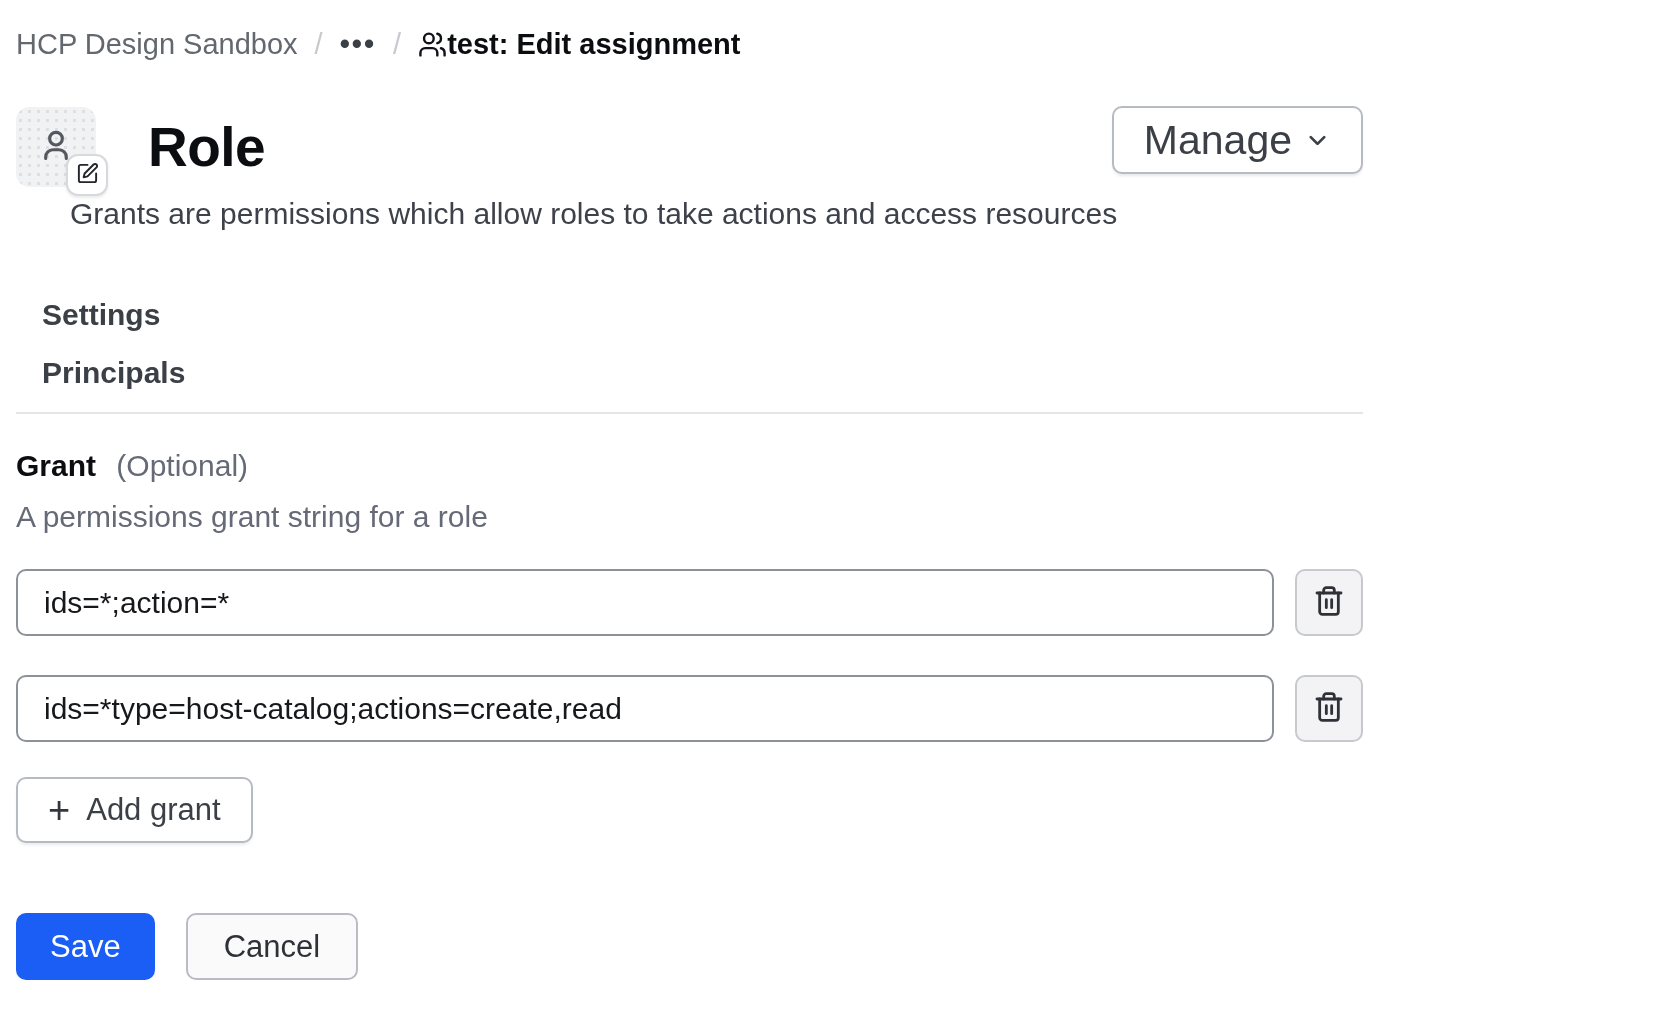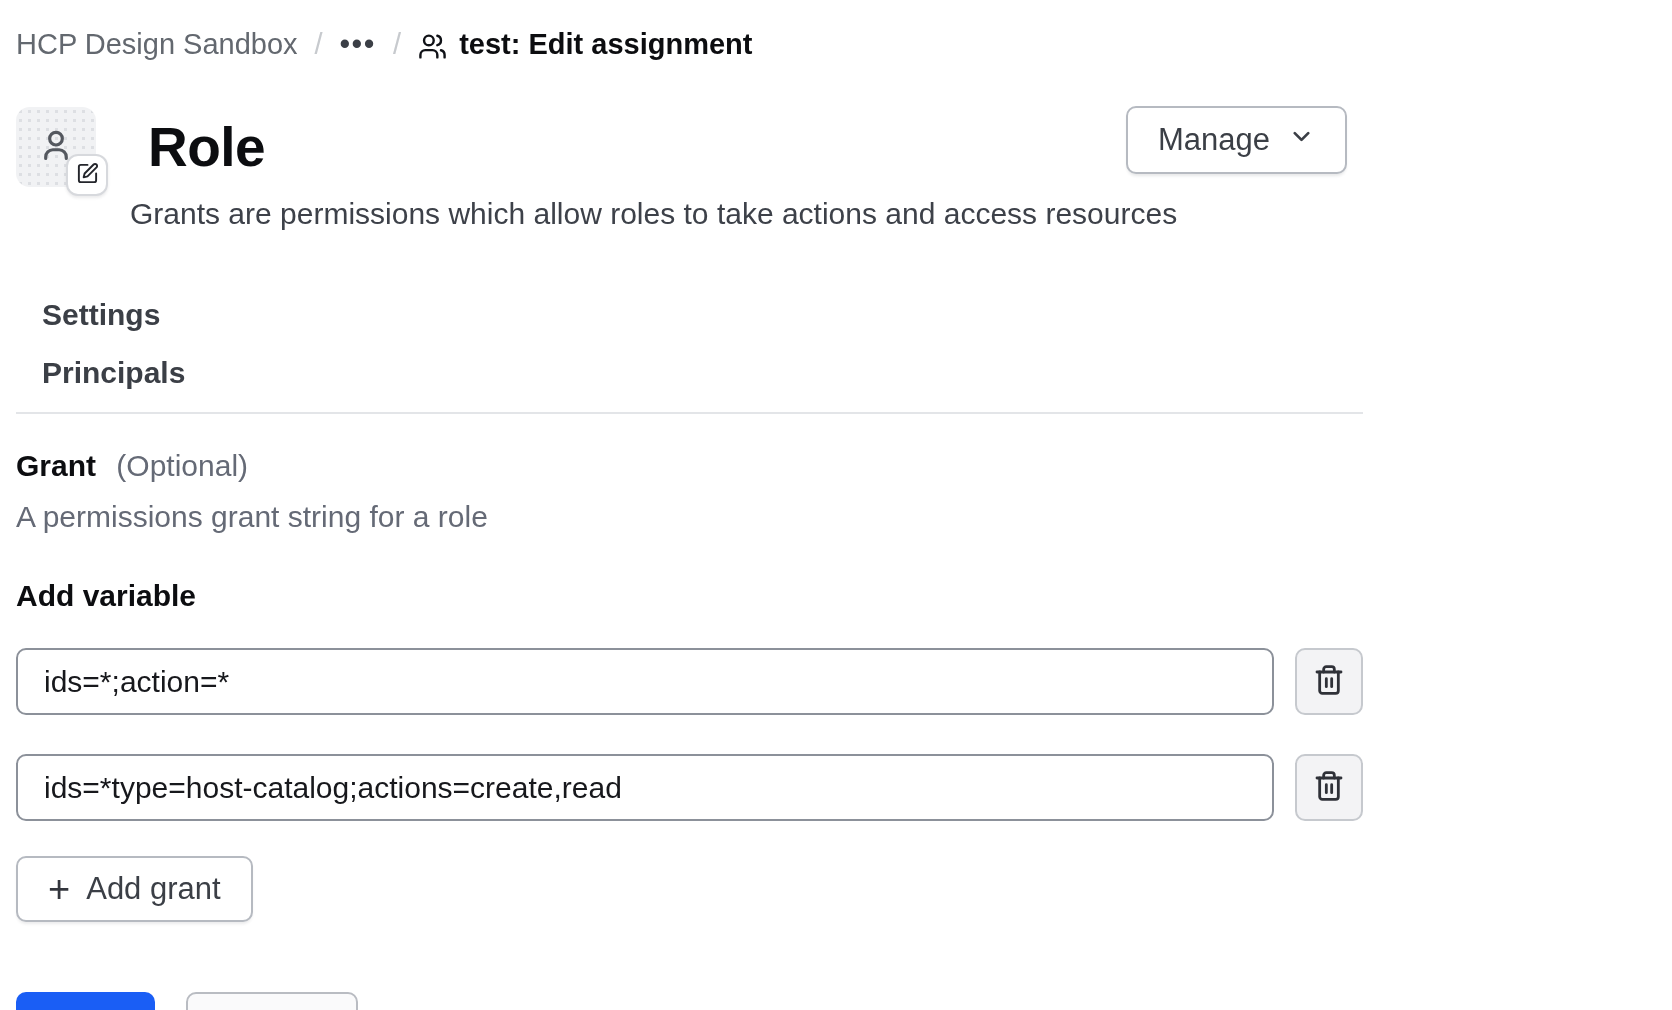--- a/index.html
+++ b/index.html
@@ -6,21 +6,21 @@
   html, body { width: 1672px; height: 1010px; background: #ffffff; overflow: hidden; }
   body { font-family: "Liberation Sans", "DejaVu Sans", sans-serif; color: #101217; }
 
   .page { position: relative; width: 1492px; height: 1010px; padding: 27px 129px 0 16px; }
 
   
   .breadcrumb { display: flex; align-items: center; gap: 17px; font-size: 29px; line-height: 34px; }
   .bc-link { color: #63686f; font-weight: 500; cursor: pointer; }
   .bc-sep { color: #c7cace; font-weight: 400; }
   .bc-ellipsis { color: #3b3f46; font-weight: 700; letter-spacing: 2px; cursor: pointer; }
-  .bc-current { display: inline-flex; align-items: flex-end; gap: 12px; color: #0c0d10; font-weight: 600; }
+  .bc-current { display: inline-flex; align-items: center; gap: 0; color: #0c0d10; font-weight: 600; }
   .bc-current svg { display: block; }
 
   
   .header { position: relative; margin-top: 46px; height: 80px; }
   .header-left { display: flex; align-items: center; height: 80px; }
   .avatar-wrap { position: relative; width: 80px; height: 80px; flex: 0 0 auto; }
   .avatar {
     width: 80px; height: 80px; border-radius: 14px;
     background-color: #f1f2f4;
     background-image: radial-gradient(circle, #dddfe3 1.7px, transparent 1.8px);
@@ -31,28 +31,28 @@
   .edit-badge {
     position: absolute; left: 50px; top: 47px;
     width: 42px; height: 42px; border-radius: 12px;
     background: #ffffff; border: 2px solid #d7d9dd;
     display: flex; align-items: center; justify-content: center;
     color: #23252b; cursor: pointer;
     box-shadow: 0 2px 3px rgba(60,63,70,0.10);
   }
   .page-title { font-size: 55px; line-height: 62px; font-weight: 700; color: #0c0d10; margin-left: 52px; letter-spacing: -0.5px; }
   .manage-btn {
-    position: absolute; right: 16px; top: -1px;
+    position: absolute; right: 0; top: -1px;
     height: 68px; padding: 0 30px; border-radius: 10px;
     background: #ffffff; border: 2px solid #b6bac1;
-    display: flex; align-items: center; gap: 18px;
-    font-family: inherit; font-size: 31px; font-weight: 500; color: #3b3f46;
+    display: flex; align-items: center; gap: 12px;
+    font-family: inherit; font-size: 41px; font-weight: 500; color: #3b3f46;
     cursor: pointer; box-shadow: 0 3px 3px -1px rgba(60,63,70,0.12);
   }
-  .description { margin: 8px 0 0 114px; font-size: 30px; line-height: 38px; color: #3d4149; }
+  .description { margin: 8px 0 0 54px; font-size: 30px; line-height: 38px; color: #3d4149; }
 
   
   .tabs { display: flex; margin-top: 63px; border-bottom: 2px solid #e3e5e8; flex-direction: column; }
   .tab { position: relative; padding: 0 26px 21px; font-size: 30px; line-height: 37px; font-weight: 600; color: #3b3f46; cursor: pointer; }
   .tab.active { color: #1a5ef5; }
   .tab.active::after {
     content: ""; position: absolute; left: 0; right: 0; bottom: -5px;
     height: 8px; border-radius: 5px; background: #1a5ef5;
   }
 
@@ -164,21 +164,20 @@
       <span>Principals</span>
     </div>
   </div>
 
   <div class="field-label-row">
     <span class="field-label">Grant</span>
     <span class="optional">(Optional)</span>
   </div>
   <p class="help">A permissions grant string for a role</p>
 
-  <div class="add-variable">Add variable</div>
 
   <div class="grant-row">
     <input class="grant-input" type="text" value="ids=*;action=*" style="">
     <button class="trash-btn">
       <span>
         <svg width="32" height="32" viewBox="0 0 24 24" fill="none" stroke="currentColor" stroke-width="2.1" stroke-linecap="round" stroke-linejoin="round">
           <path d="M3 6h18"></path>
           <path d="M19 6v14a2 2 0 0 1-2 2H7a2 2 0 0 1-2-2V6"></path>
           <path d="M8 6V4a2 2 0 0 1 2-2h4a2 2 0 0 1 2 2v2"></path>
           <line x1="10" y1="11" x2="10" y2="17"></line>

